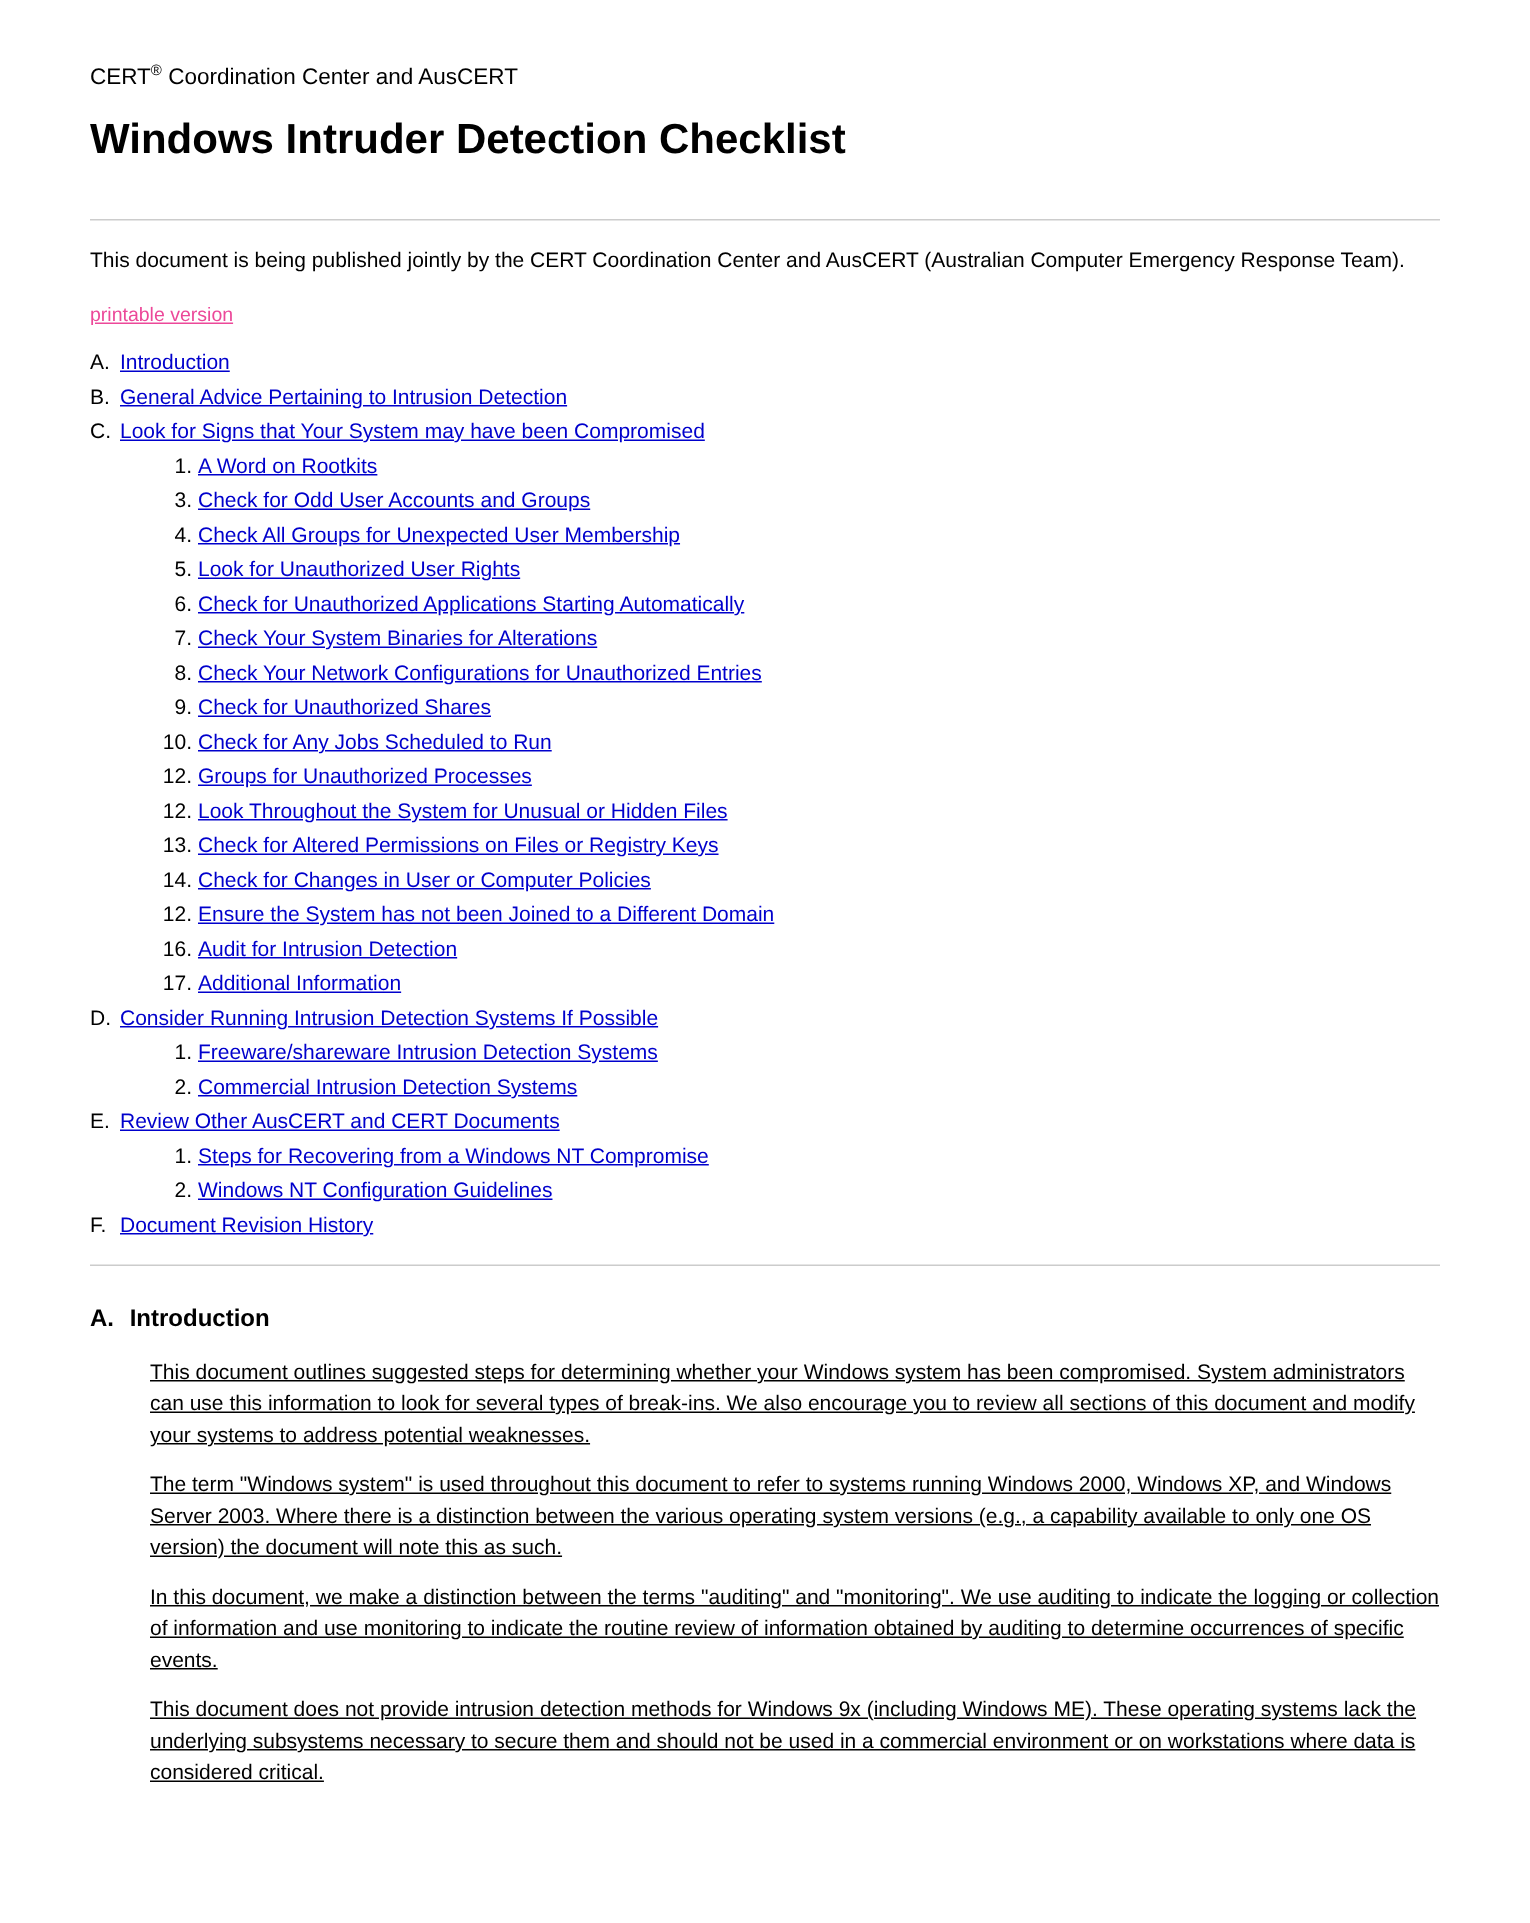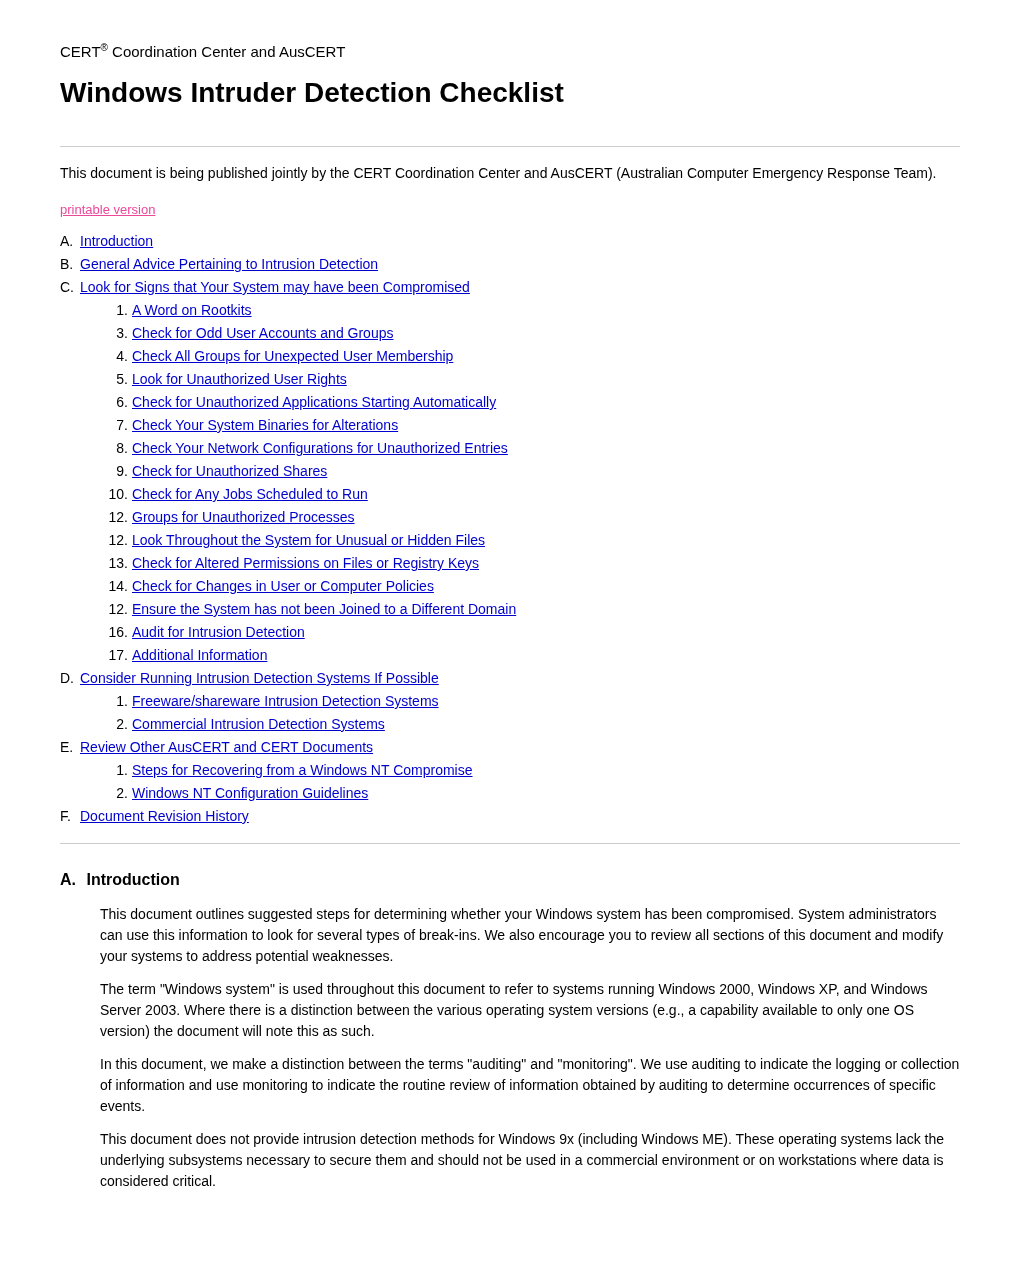--- a/index.html
+++ b/index.html
@@ -81,20 +81,21 @@
     }
     .section-alpha {
       margin-right: 6px;
     }
     .section-body {
       padding-left: 40px;
     }
     .section-body p {
       margin-bottom: 12px;
       font-size: 14px;
+      text-decoration: underline;
     }
   </style>
 </head>
 <body>
 
 <div>
   <p class="header-org">
     <span>CERT</span><sup>®</sup><span> Coordination Center and AusCERT</span>
   </p>
   <h1 class="page-title">Windows Intruder Detection Checklist</h1>

